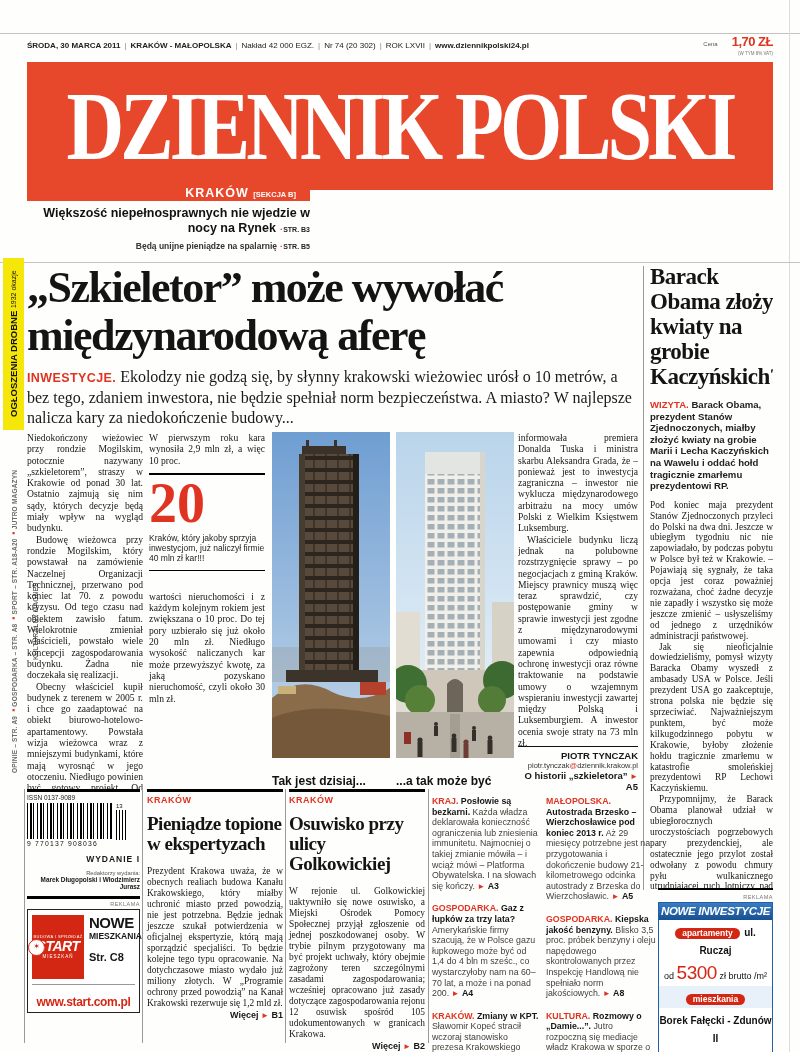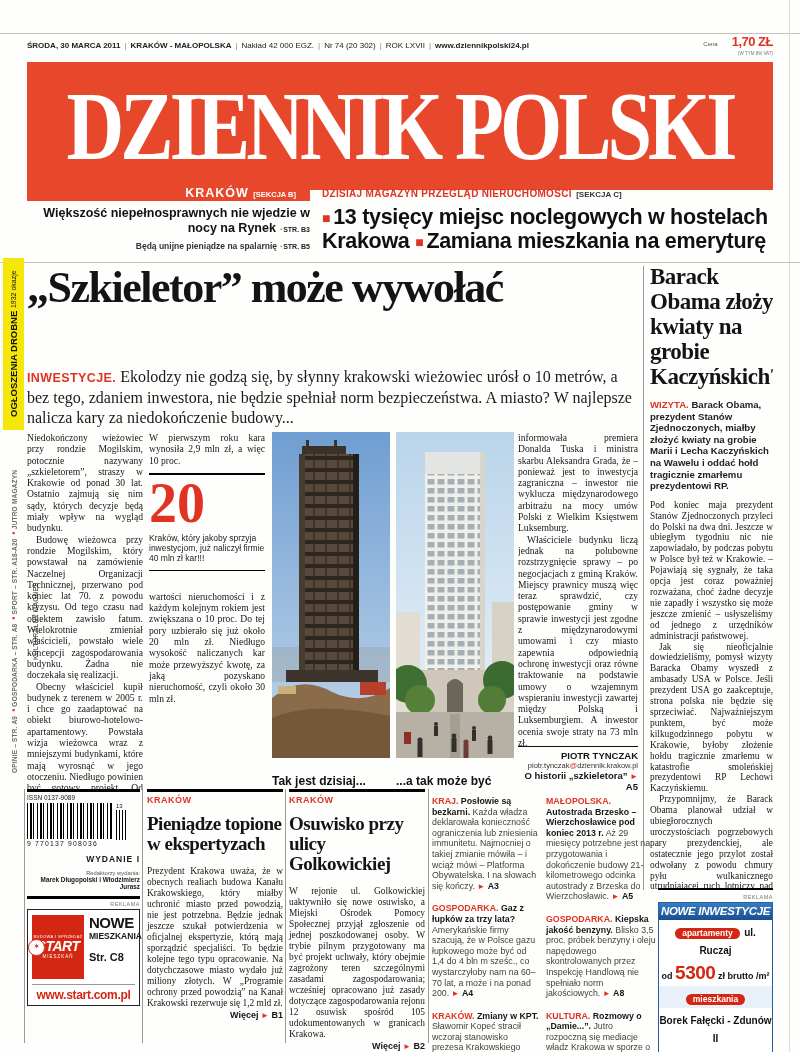--- a/index.html
+++ b/index.html
@@ -131,33 +131,33 @@
               display:flex;flex-direction:column;align-items:center;justify-content:center;flex-shrink:0;}
   .start-logo .t1{font-size:4px;letter-spacing:0.4px;}
   .start-logo .t2{font-size:14px;font-weight:bold;font-style:italic;letter-spacing:-0.5px;line-height:15px;}
   .start-logo .t3{font-size:4.5px;letter-spacing:1px;}
   .start-emblem{position:absolute;left:-4px;top:24px;width:15px;height:15px;border-radius:50%;
                 background:#fff;border:1.5px solid #d42713;color:#d42713;font-size:8px;line-height:13px;text-align:center;}
   .start-right{text-align:left;}
   .start-right .n1{font-size:15px;font-weight:bold;letter-spacing:-0.5px;line-height:16px;}
   .start-right .n2{font-size:8.5px;font-weight:bold;line-height:10px;}
   .start-right .n3{font-size:11px;font-weight:bold;margin-top:10px;}
-  .start-url{border-top:1px solid #999;margin-top:5px;padding-top:3px;text-align:center;
+  .start-url{border-top:1px solid #999;margin-top:5px;padding-top:10px;text-align:center;
              font-size:12px;font-weight:bold;color:#d42713;letter-spacing:-0.3px;}
 
   
   .armada-wrap{position:absolute;left:658px;top:892px;width:115px;}
   .armada{border:1.5px solid #2060aa;margin-top:2px;background:#fff;}
   .arm-head{height:17px;line-height:17px;text-align:center;color:#fff;font-weight:bold;font-style:italic;
             font-size:11.5px;background:linear-gradient(#3a7cc0,#174f92);letter-spacing:-0.3px;}
   .arm-row{text-align:center;padding:2px 0;}
   .pill{display:inline-block;background:#d42713;color:#fff;border-radius:8px;font-size:8.5px;
         font-weight:bold;padding:0 7px;line-height:11px;}
   .arm-loc{font-size:10px;font-weight:bold;color:#111;}
-  .arm-price{font-size:9px;font-weight:bold;color:#111;}
+  .arm-price{font-size:9px;font-weight:normal;color:#111;}
   .arm-price .big{font-size:19px;color:#d42713;letter-spacing:-0.5px;}
 
   .edge-r{position:absolute;right:10px;top:0;width:1px;height:1052px;background:#dddddb;}
 </style>
 </head>
 <body>
 
 <div class="page">
 
   <div class="hline" style="left:0;top:33px;width:800px;"></div>
@@ -185,30 +185,20 @@
         <span>Większość niepełnosprawnych nie wjedzie w nocy na Rynek</span>
         <span class="sq-s">▪</span><span class="pref">STR. B3</span>
       </div>
       <div class="kbox-l2">
         <span>Będą unijne pieniądze na spalarnię</span>
         <span class="sq-s">▪</span><span class="pref">STR. B5</span>
       </div>
     </div>
   </div>
 
-  <div class="today">
-    <div>
-      <span class="today-kicker red">DZISIAJ MAGAZYN PRZEGLĄD NIERUCHOMOŚCI</span>
-      <span class="today-sec">[SEKCJA C]</span>
-    </div>
-    <div class="today-h">
-      <span class="sq-b">■</span><span>13 tysięcy miejsc noclegowych w hostelach Krakowa</span>
-      <span class="sq-b">■</span><span>Zamiana mieszkania na emeryturę</span>
-    </div>
-  </div>
 
   <div class="hline" style="left:0;top:262px;width:800px;"></div>
 
   <div class="side-yellow">
     <span class="vert">
       <span>OGŁOSZENIA DROBNE</span>
       <span class="side-count">1932 okazje</span>
     </span>
   </div>
   <div class="side-index">
@@ -218,20 +208,21 @@
       <span>GOSPODARKA – STR. A8</span>
       <span class="sq-s">■</span>
       <span>SPORT – STR. A18-A20</span>
       <span class="sq-s">■</span>
       <span>JUTRO MAGAZYN KULTURALNY MAGNES</span>
     </span>
   </div>
 
   <div class="mainhead">
     <div>„Szkieletor” może wywołać</div>
+    <div>międzynarodową aferę</div>
   </div>
   <div class="lead">
     <span class="lead-kicker red">INWESTYCJE.</span>
     <span>Ekolodzy nie godzą się, by słynny krakowski wieżowiec urósł o 10 metrów, a bez tego, zdaniem inwestora, nie będzie spełniał norm bezpieczeństwa. A miasto? W najlepsze nalicza kary za niedokończenie budowy...</span>
   </div>
 
   <div class="col c1">
     <p>Niedokończony wieżowiec przy rondzie Mogilskim, potocznie nazywany „szkieletorem”, straszy w Krakowie od ponad 30 lat. Ostatnio zajmują się nim sądy, których decyzje będą miały wpływ na wygląd budynku.</p>
     <p>Budowę wieżowca przy rondzie Mogilskim, który powstawał na zamówienie Naczelnej Organizacji Technicznej, przerwano pod koniec lat 70. z powodu kryzysu. Od tego czasu nad obiektem zawisło fatum. Wielokrotnie zmieniał właścicieli, powstało wiele koncepcji zagospodarowania budynku. Żadna nie doczekała się realizacji.</p>
     <p>Obecny właściciel kupił budynek z terenem w 2005 r. i chce go zaadaptować na obiekt biurowo-hotelowo-apartamentowy. Powstała wizja wieżowca wraz z mniejszymi budynkami, które mają wyrosnąć w jego otoczeniu. Niedługo powinien być gotowy projekt. Od zakupu – w listopadzie 2005 r. – minęło już ponad 5 lat. Miasto nalicza więc kary za to, że właściciel nie wywiązał się z terminu dokończenia budowy, który poprzedni posiadacz miał wyznaczony na koniec... 2005 r. Wiadomo więc było, że jego dotrzymanie jest nierealne.</p>

